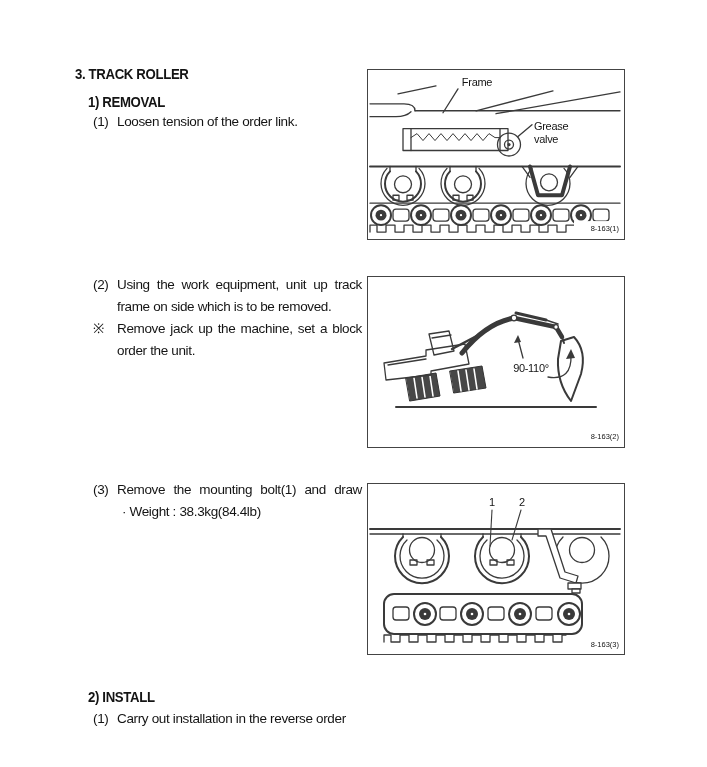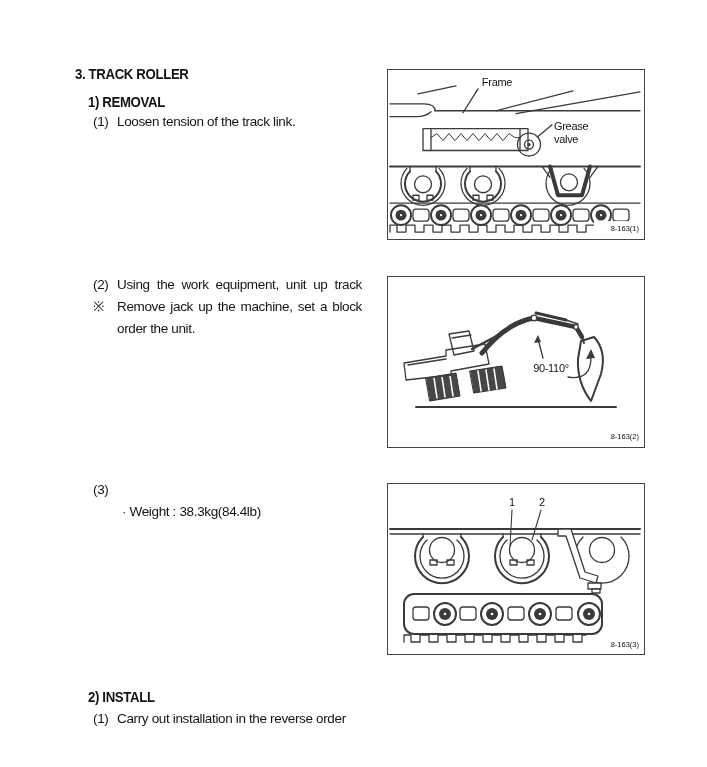--- a/index.html
+++ b/index.html
@@ -6,21 +6,21 @@
   .page{position:relative;width:707px;height:767px;background:#ffffff;
         font-family:"Liberation Sans",sans-serif;color:#141414;overflow:hidden;}
   .h1,.h2{position:absolute;font-weight:bold;font-size:15px;letter-spacing:-0.4px;
         transform:scaleX(0.88);transform-origin:0 50%;white-space:nowrap;line-height:20px;}
   .t-block{position:absolute;font-size:13.5px;letter-spacing:-0.35px;line-height:22px;}
   .row{display:flex;}
   .num{flex:0 0 24px;white-space:nowrap;}
   .txt{flex:0 0 245px;width:245px;}
   .just{text-align:justify;text-align-last:justify;}
   .indent{padding-left:5px;}
-  .figbox{position:absolute;left:387px;width:258px;height:172px;border:1.6px solid #444444;
+  .figbox{position:absolute;left:367px;width:258px;height:172px;border:1.6px solid #444444;
         background:#ffffff;box-sizing:border-box;}
   .figbox svg{display:block;}
   svg .ln{stroke:#3a3a3a;stroke-width:1.3;fill:none;stroke-linecap:round;stroke-linejoin:round;}
   svg .thk{stroke-width:2;}
   svg .fillD{fill:#3a3a3a;stroke:none;}
   svg .fillW{fill:#ffffff;}
   svg text{fill:#141414;font-family:"Liberation Sans",sans-serif;stroke:none;}
   .dlbl{font-size:11px;letter-spacing:-0.3px;}
   .figid{font-size:7.5px;}
   .trk{fill:#474747;stroke:#333333;stroke-width:1;}
@@ -31,42 +31,47 @@
 
 <div class="page">
 
   <div class="h1" style="left:75px;top:64px">3.  TRACK ROLLER</div>
 
   <div class="h2" style="left:88px;top:92px">1) REMOVAL</div>
 
   <div class="t-block" style="left:93px;top:111px">
     <div class="row">
       <span class="num">(1)</span>
-      <span class="txt">Loosen tension of the track link.</span>
+      <span class="txt">Loosen tension of the order link.</span>
     </div>
   </div>
 
   <div class="t-block" style="left:93px;top:274px">
     <div class="row">
       <span class="num">(2)</span>
       <span class="txt just">Using the work equipment, unit up track</span>
     </div>
     <div class="row">
+      <span class="num"></span>
+      <span class="txt">frame on side which is to be removed.</span>
+    </div>
+    <div class="row">
       <span class="num">※</span>
       <span class="txt just">Remove jack up the machine, set a block</span>
     </div>
     <div class="row">
       <span class="num"></span>
       <span class="txt">order the unit.</span>
     </div>
   </div>
 
   <div class="t-block" style="left:93px;top:479px">
     <div class="row">
       <span class="num">(3)</span>
+      <span class="txt just">Remove the mounting bolt(1) and draw</span>
     </div>
     <div class="row">
       <span class="num"></span>
     </div>
     <div class="row">
       <span class="num"></span>
       <span class="txt indent">· Weight : 38.3kg(84.4lb)</span>
     </div>
   </div>
 

